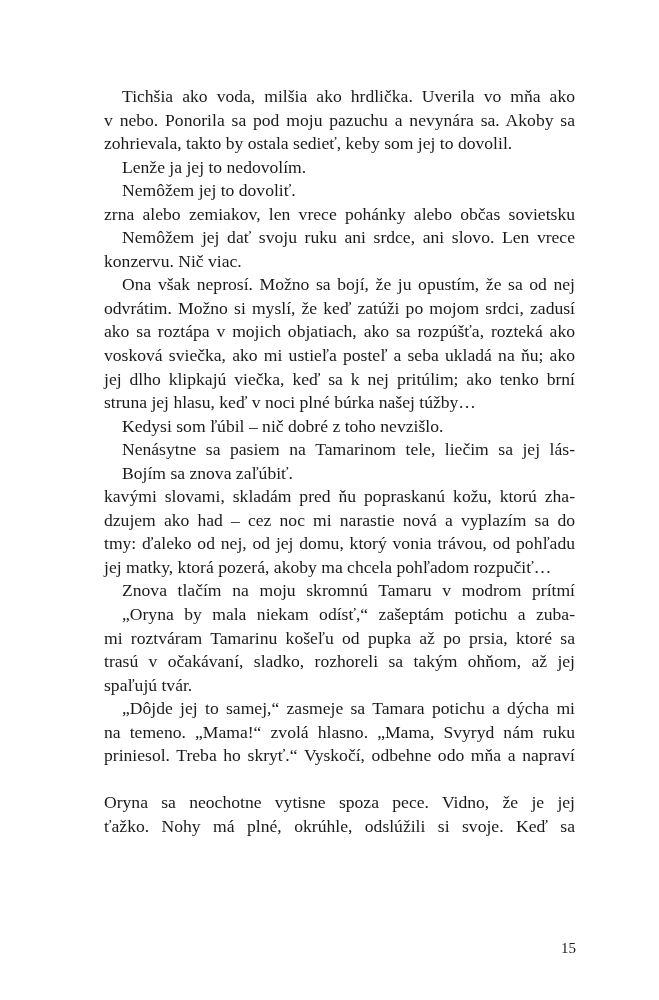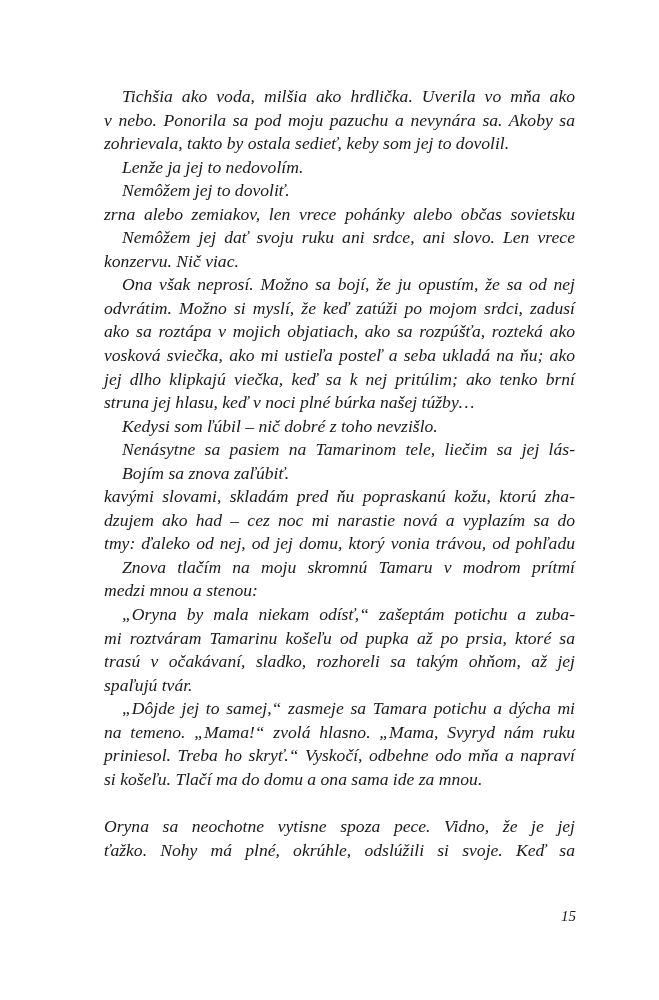--- a/index.html
+++ b/index.html
@@ -1,28 +1,28 @@
 <!DOCTYPE html>
 <html><head>
 <meta charset="utf-8">
 <style>
   html, body { margin:0; padding:0; background:#ffffff; }
   body { width:659px; height:1000px; position:relative; overflow:hidden; }
-  .page { position:absolute; left:0; top:0; width:659px; height:914px; background:#fff;font-style:italic; }
+  .page { position:absolute; left:0; top:0; width:659px; height:914px; background:#fff; }
   .text {
     position:absolute; left:104px; top:85px; width:471px;
     font-family:"Liberation Serif", "DejaVu Serif", serif;
     font-size:17.6px; line-height:23.55px; color:#1a1a1a;
   }
   .line { display:block; white-space:nowrap; text-align:justify; text-align-last:justify; height:23.55px; }
   .line.last { text-align-last:left; }
   .line.indent { padding-left:18px; }
   .gap { height:23.55px; }
   .pagenum {
-    position:absolute; left:540px; top:908px; width:36px; text-align:right;
+    position:absolute; left:540px; top:940px; width:36px; text-align:right;
     font-family:"Liberation Serif", "DejaVu Serif", serif; font-size:15px; color:#1a1a1a;
   }
 </style>
 </head>
 <body>
 
 <div class="page">
   <div class="text" id="body-text">
       <span class="line indent">Tichšia ako voda, milšia ako hrdlička. Uverila vo mňa ako</span>
       <span class="line">v nebo. Ponorila sa pod moju pazuchu a nevynára sa. Akoby sa</span>
@@ -37,28 +37,27 @@
       <span class="line">ako sa roztápa v mojich objatiach, ako sa rozpúšťa, rozteká ako</span>
       <span class="line">vosková sviečka, ako mi ustieľa posteľ a seba ukladá na ňu; ako</span>
       <span class="line">jej dlho klipkajú viečka, keď sa k nej pritúlim; ako tenko brní</span>
       <span class="line last">struna jej hlasu, keď v noci plné búrka našej túžby…</span>
       <span class="line indent last">Kedysi som ľúbil – nič dobré z toho nevzišlo.</span>
       <span class="line indent">Nenásytne sa pasiem na Tamarinom tele, liečim sa jej lás-</span>
       <span class="line indent last">Bojím sa znova zaľúbiť.</span>
       <span class="line">kavými slovami, skladám pred ňu popraskanú kožu, ktorú zha-</span>
       <span class="line">dzujem ako had – cez noc mi narastie nová a vyplazím sa do</span>
       <span class="line">tmy: ďaleko od nej, od jej domu, ktorý vonia trávou, od pohľadu</span>
+      <span class="line last">jej matky, ktorá pozerá, akoby ma chcela pohľadom rozpučiť…</span>
       <span class="line indent">Znova tlačím na moju skromnú Tamaru v modrom prítmí</span>
-      <span class="line last">medzi mnou a stenou:</span>
       <span class="line indent">„Oryna by mala niekam odísť,“ zašeptám potichu a zuba-</span>
       <span class="line">mi roztváram Tamarinu košeľu od pupka až po prsia, ktoré sa</span>
       <span class="line">trasú v očakávaní, sladko, rozhoreli sa takým ohňom, až jej</span>
       <span class="line last">spaľujú tvár.</span>
       <span class="line indent">„Dôjde jej to samej,“ zasmeje sa Tamara potichu a dýcha mi</span>
       <span class="line">na temeno. „Mama!“ zvolá hlasno. „Mama, Svyryd nám ruku</span>
       <span class="line">priniesol. Treba ho skryť.“ Vyskočí, odbehne odo mňa a napraví</span>
-      <span class="line last">si košeľu. Tlačí ma do domu a ona sama ide za mnou.</span>
       <span class="line gap"></span>
       <span class="line">Oryna sa neochotne vytisne spoza pece. Vidno, že je jej</span>
       <span class="line">ťažko. Nohy má plné, okrúhle, odslúžili si svoje. Keď sa</span>
     </div>
   <div class="pagenum">15</div>
 </div>
 
 </body></html>

